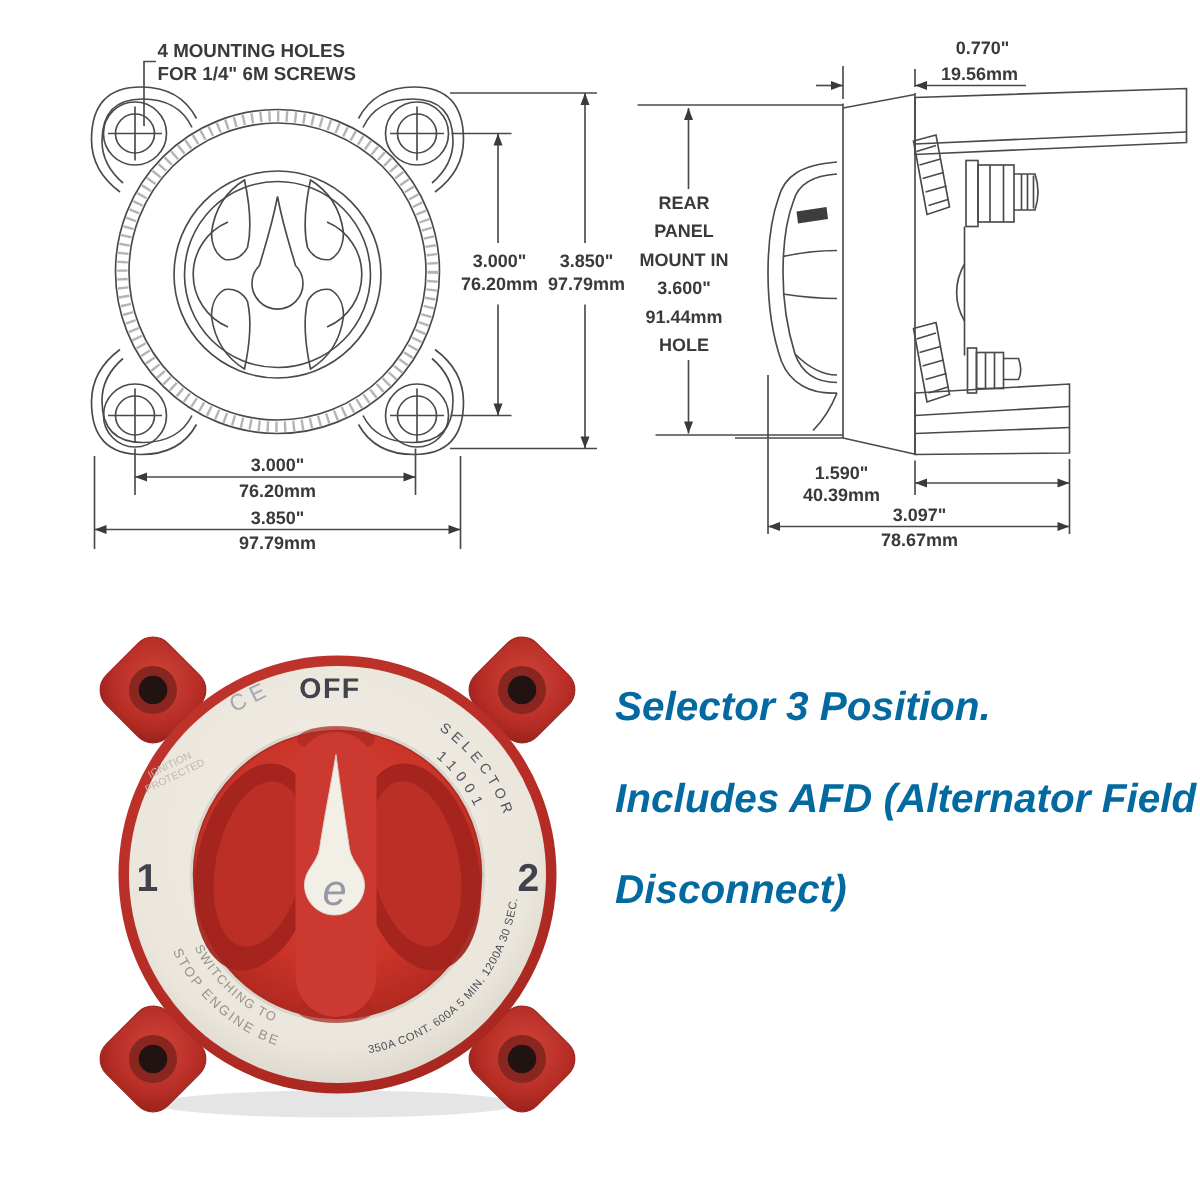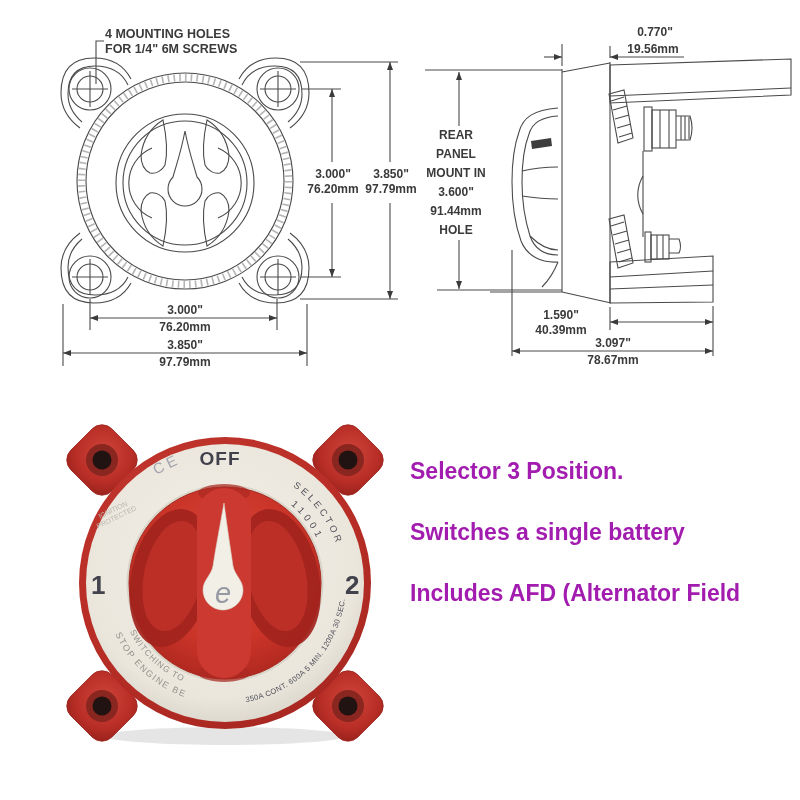--- a/index.html
+++ b/index.html
@@ -3,21 +3,21 @@
 <meta charset="utf-8">
 <style>
   html,body{margin:0;padding:0;}
   body{width:800px;height:800px;background:#ffffff;position:relative;overflow:hidden;
        font-family:"Liberation Sans", sans-serif;}
   #drawings{position:absolute;left:0;top:0;}
   #photo{position:absolute;left:57px;top:418px;}
   .dim-text{font-family:"Liberation Sans",sans-serif;font-size:12px;font-weight:bold;fill:#3a3a3a;}
   .label-text{font-family:"Liberation Sans",sans-serif;font-size:12.5px;font-weight:bold;fill:#3a3a3a;}
   .desc{position:absolute;left:410px;top:441px;width:385px;}
-  .desc .line{font-size:23px;font-weight:bold;color:#a21caf;
+  .desc .line{font-size:27px;font-weight:bold;font-style:italic;color:#0369a1;
               line-height:61px;height:61px;white-space:nowrap;}
   svg line, svg path.ln, svg circle.ln, svg rect.ln{stroke:#4a4a4a;stroke-width:1.1;fill:none;}
   svg path.arr{fill:#3a3a3a;stroke:none;}
 </style>
 </head>
 <body>
 
 <svg id="drawings" width="800" height="400" viewBox="0 0 800 400">
 
   <g>
@@ -291,15 +291,15 @@
       <textPath href="#pSwitch">SWITCHING TO OFF</textPath>
     </text>
     <text font-size="7.5" letter-spacing="0.4" fill="#4e4e58">
       <textPath href="#pRating">350A CONT. 600A 5 MIN. 1200A 30 SEC. 32V DC</textPath>
     </text>
   </g>
 </svg>
 
 <div class="desc">
   <div class="line">Selector 3 Position.</div>
-  <div class="line">Switches a single battery</div>
   <div class="line">Includes AFD (Alternator Field</div>
+  <div class="line">Disconnect)</div>
 </div>
 
 </body></html>

